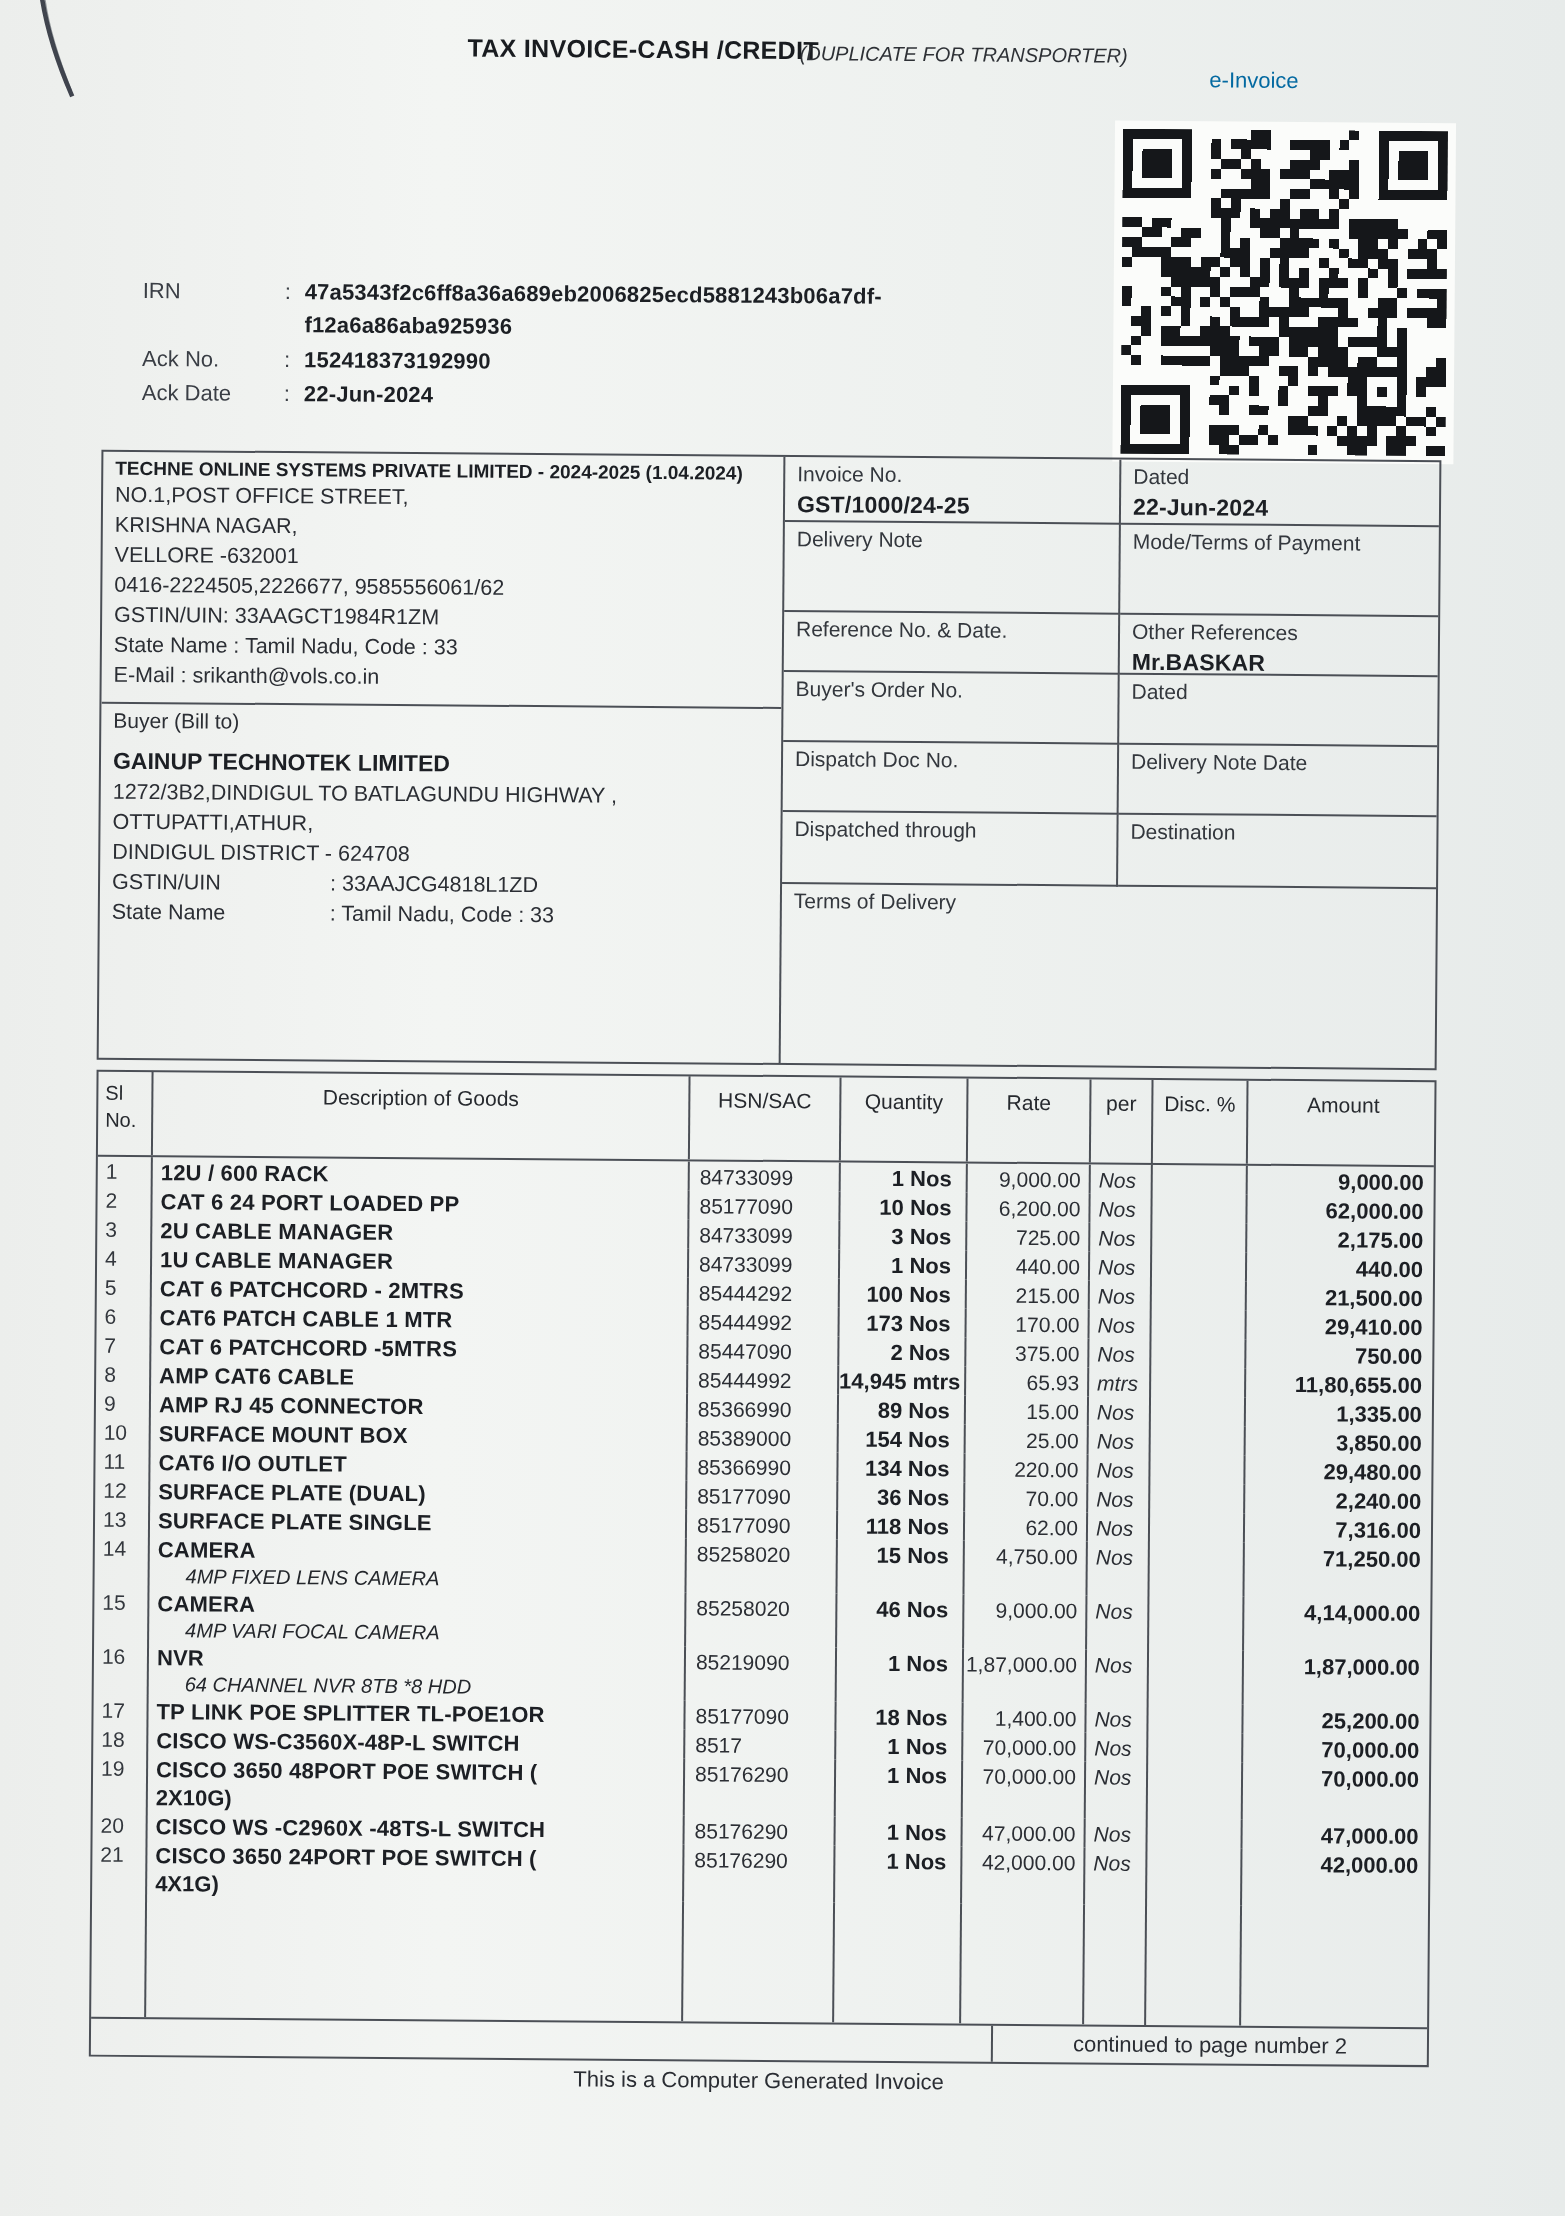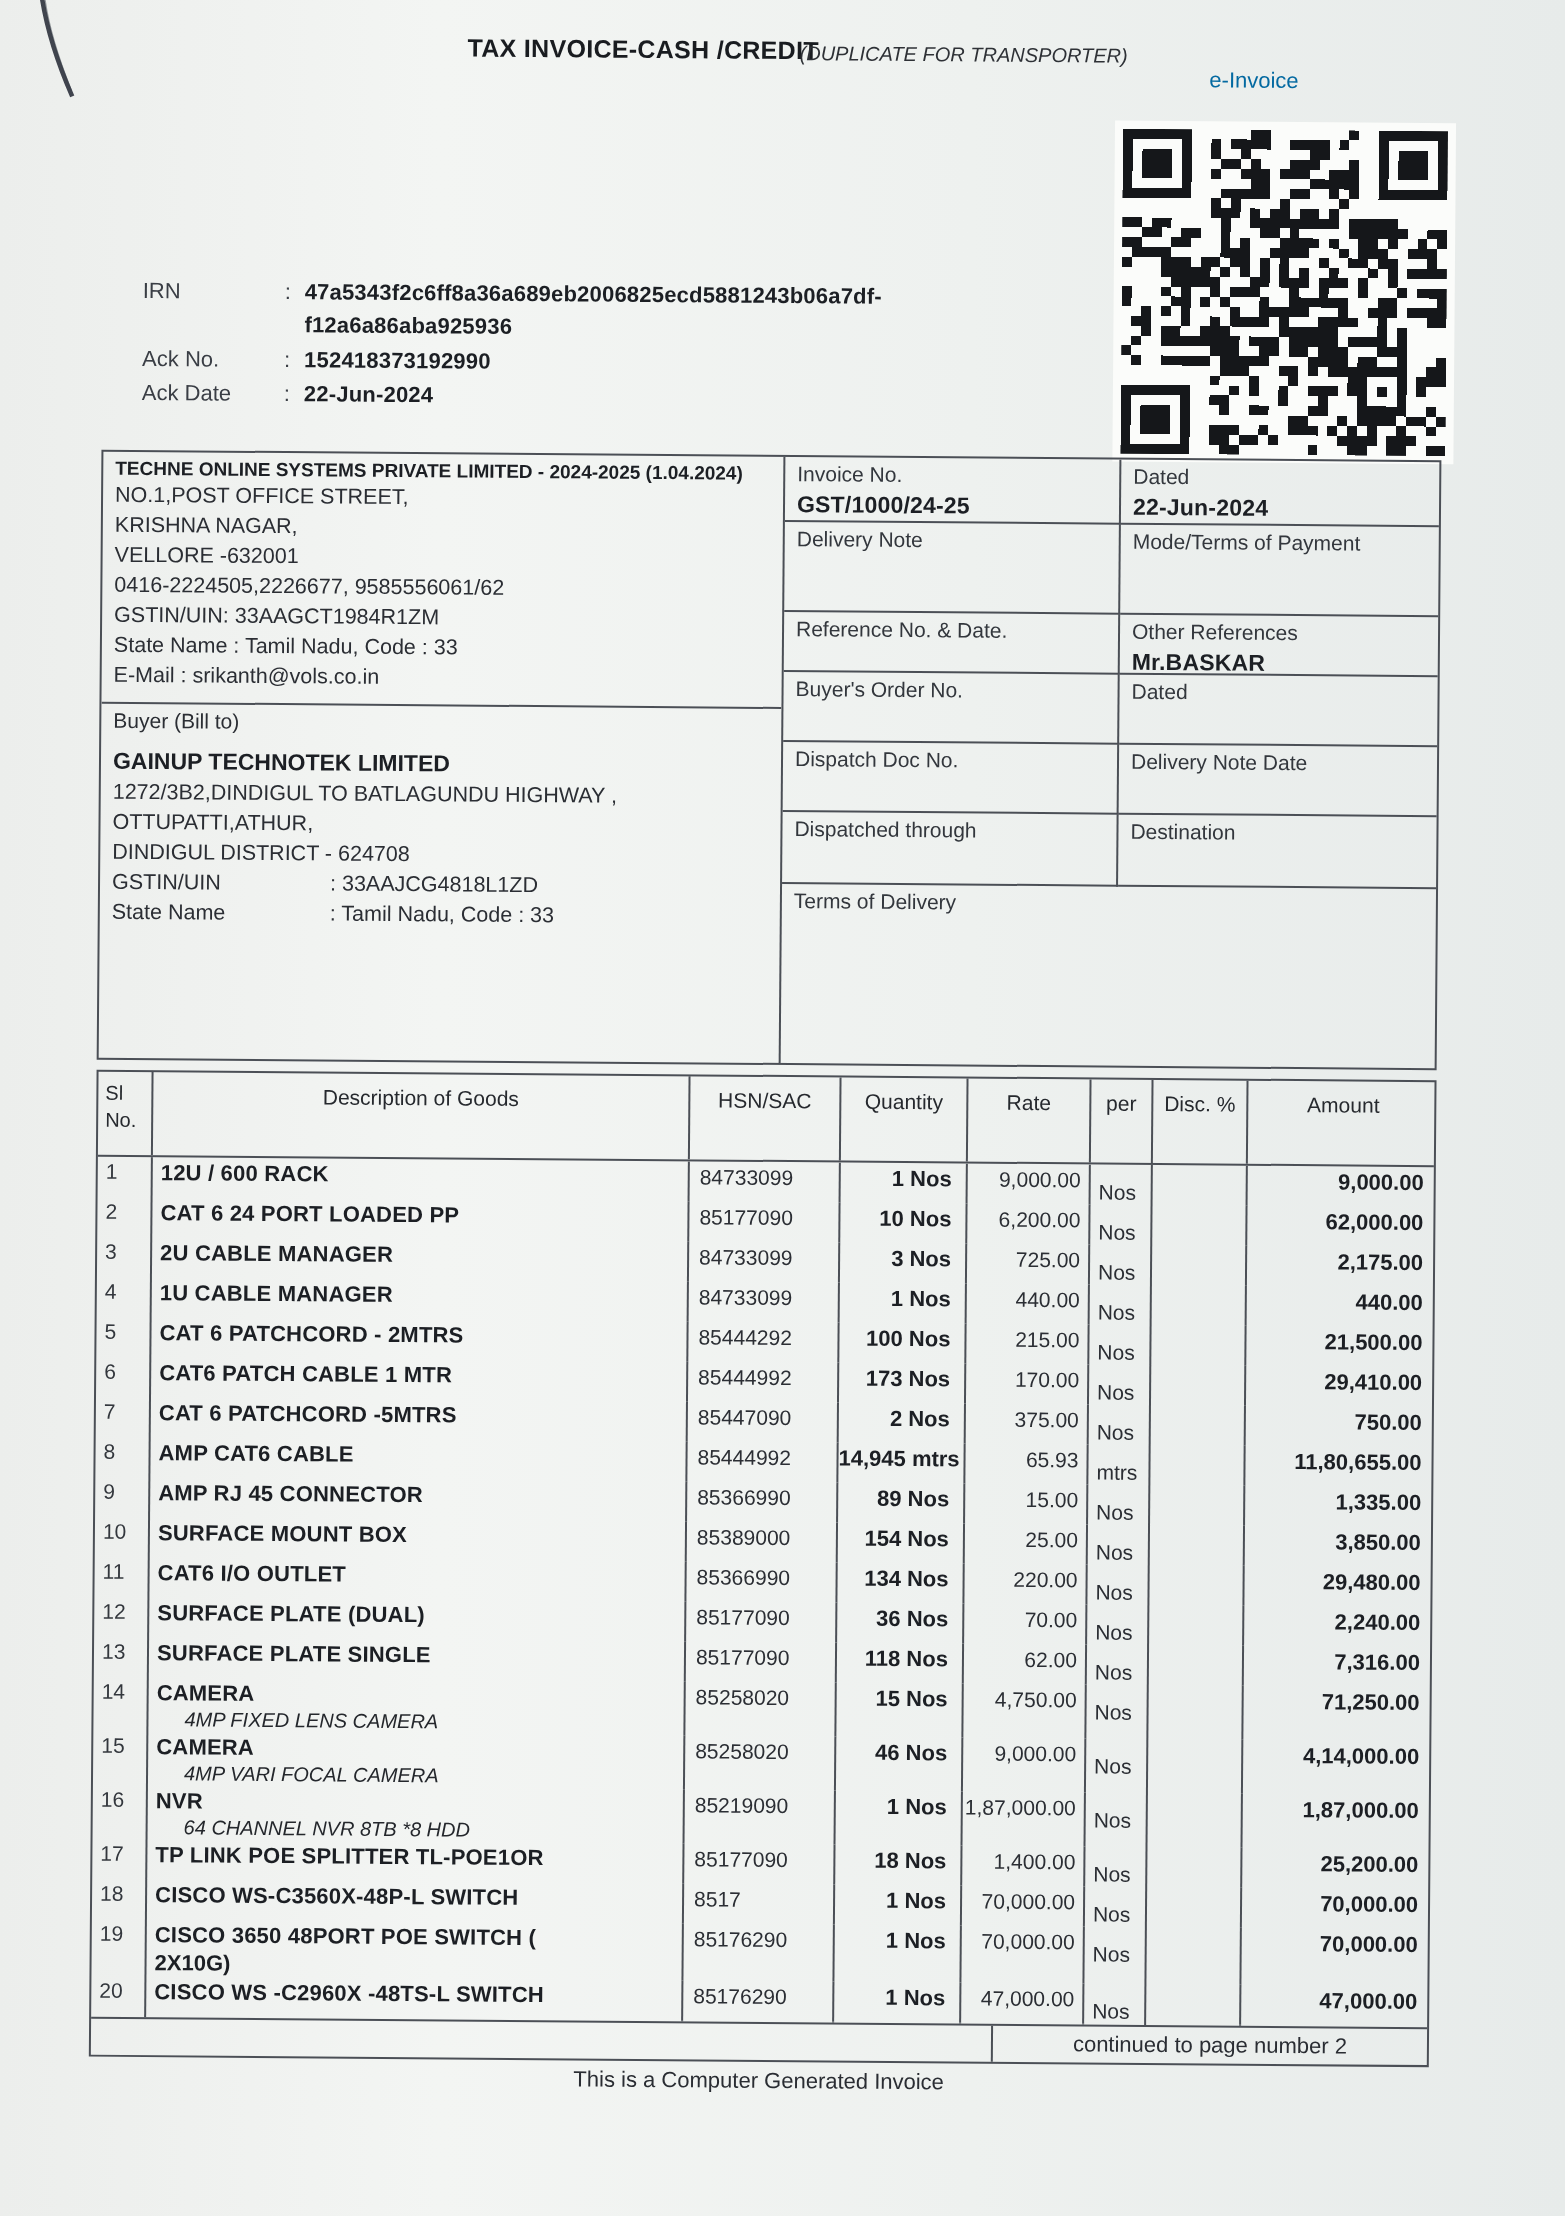--- a/index.html
+++ b/index.html
@@ -68,21 +68,21 @@
   .trow .c{border-right:2px solid var(--line);overflow:hidden;}
   .trow .c:last-child{border-right:none;}
   .filler{flex:1;}
   .c.sl{font-size:21px;color:#33373d;padding:3px 0 0 8px;}
   .dmain{font-size:22px;font-weight:bold;color:var(--ink);padding:3px 0 0 8px;white-space:nowrap;letter-spacing:.2px;}
   .dsub{font-size:20px;font-style:italic;color:#24272c;padding:2px 0 0 36px;white-space:nowrap;}
   .dcont{font-size:22px;font-weight:bold;color:var(--ink);padding:2px 0 0 8px;white-space:nowrap;}
   .c.hsn{font-size:21px;padding:4px 0 0 10px;}
   .c.qty{font-size:22px;font-weight:bold;color:var(--ink);text-align:right;padding:3px 14px 0 0;white-space:nowrap;}
   .c.rate{font-size:21px;text-align:right;padding:4px 8px 0 0;}
-  .c.per{font-size:21px;padding:16px 0 0 8px;}
+  .c.per{font-size:21px;padding:4px 0 0 8px;font-style:italic;}
   .c.amt{font-size:22px;font-weight:bold;color:var(--ink);text-align:right;padding:3px 14px 0 0;}
   .strip{display:flex;height:38px;border-top:2px solid var(--line);}
   .strip .sl-part{width:900px;}
   .strip .sr-part{flex:1;border-left:2px solid var(--line);font-size:22px;text-align:center;padding-top:5px;color:#2a2d33;}
 
   .doc-footer{position:absolute;left:105px;top:2068px;width:1340px;text-align:center;font-size:22px;color:#2a2d33;}
 </style>
 </head>
 <body>
 

